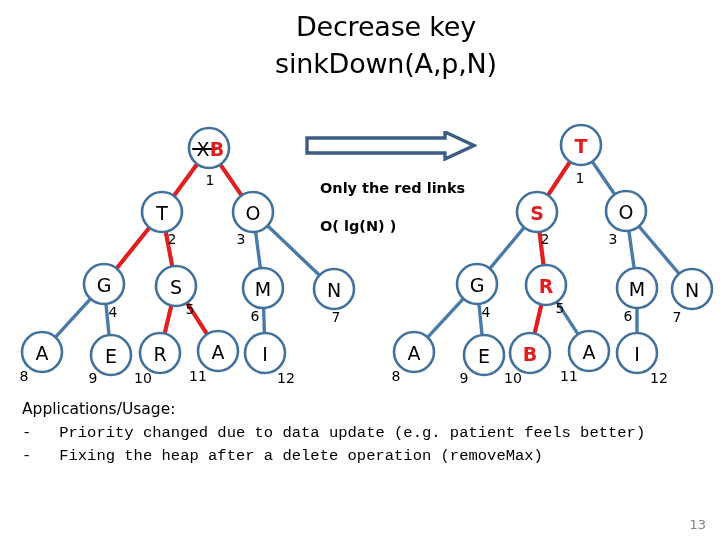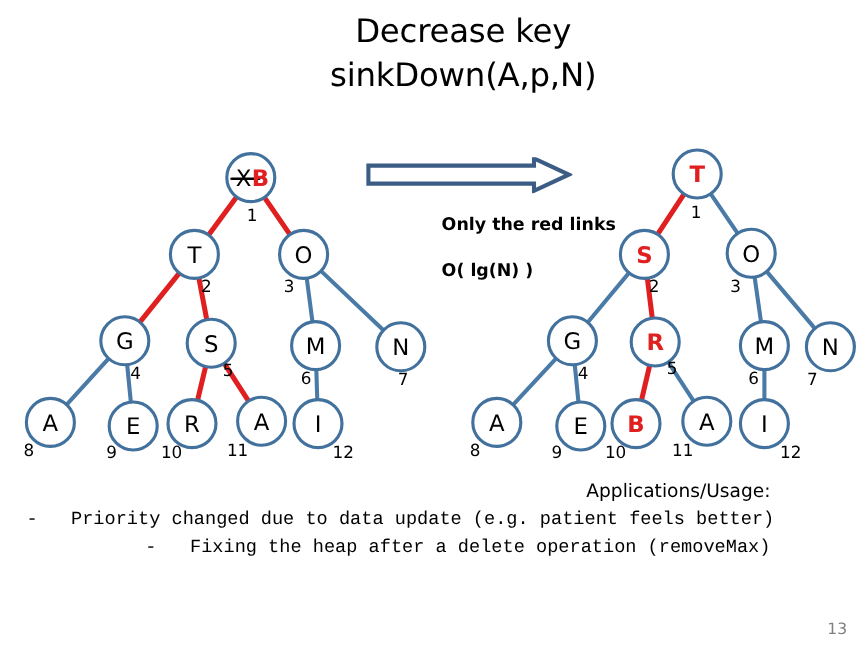--- a/index.html
+++ b/index.html
@@ -59,21 +59,20 @@
   }
   .arrow-wrap{position:absolute;}
 
   .bottom-block{
     position:absolute;
     left:22px;top:398px;width:620px;
     font-family:"DejaVu Sans", sans-serif;
     font-size:15.5px;
     line-height:23.5px;
     color:#000000;
-    text-align:right;
   }
   .bl-head{display:block;}
   .bl-row{display:block;white-space:pre;font-family:Liberation Mono, monospace;}
 
   .pagenum{
     position:absolute;
     right:14px;bottom:8px;
     font-family:"DejaVu Sans", sans-serif;
     font-size:13px;
     color:#808080;
@@ -243,21 +242,21 @@
         </g>
       </g>
   </svg>
 
   <div class="arrow-wrap" style="left:305px;top:131px;">
     <svg width="172" height="30" viewBox="0 0 172 30">
       <path d="M2 7 L140 7 L140 1 L169 14.5 L140 28 L140 22 L2 22 Z" fill="#ffffff" stroke="#3B5C84" stroke-width="3.4" stroke-linejoin="miter"></path>
     </svg>
   </div>
 
-  <div class="annot" style="left:320px;top:160px;margin-left:48px;">
+  <div class="annot" style="left:320px;top:160px;">
     <div>Only the red links</div>
     <div>O( lg(N) )</div>
   </div>
 
   <div class="bottom-block">
     <span class="bl-head">Applications/Usage:</span>
     <span class="bl-row">-   Priority changed due to data update (e.g. patient feels better)</span>
     <span class="bl-row">-   Fixing the heap after a delete operation (removeMax)</span>
   </div>
 

